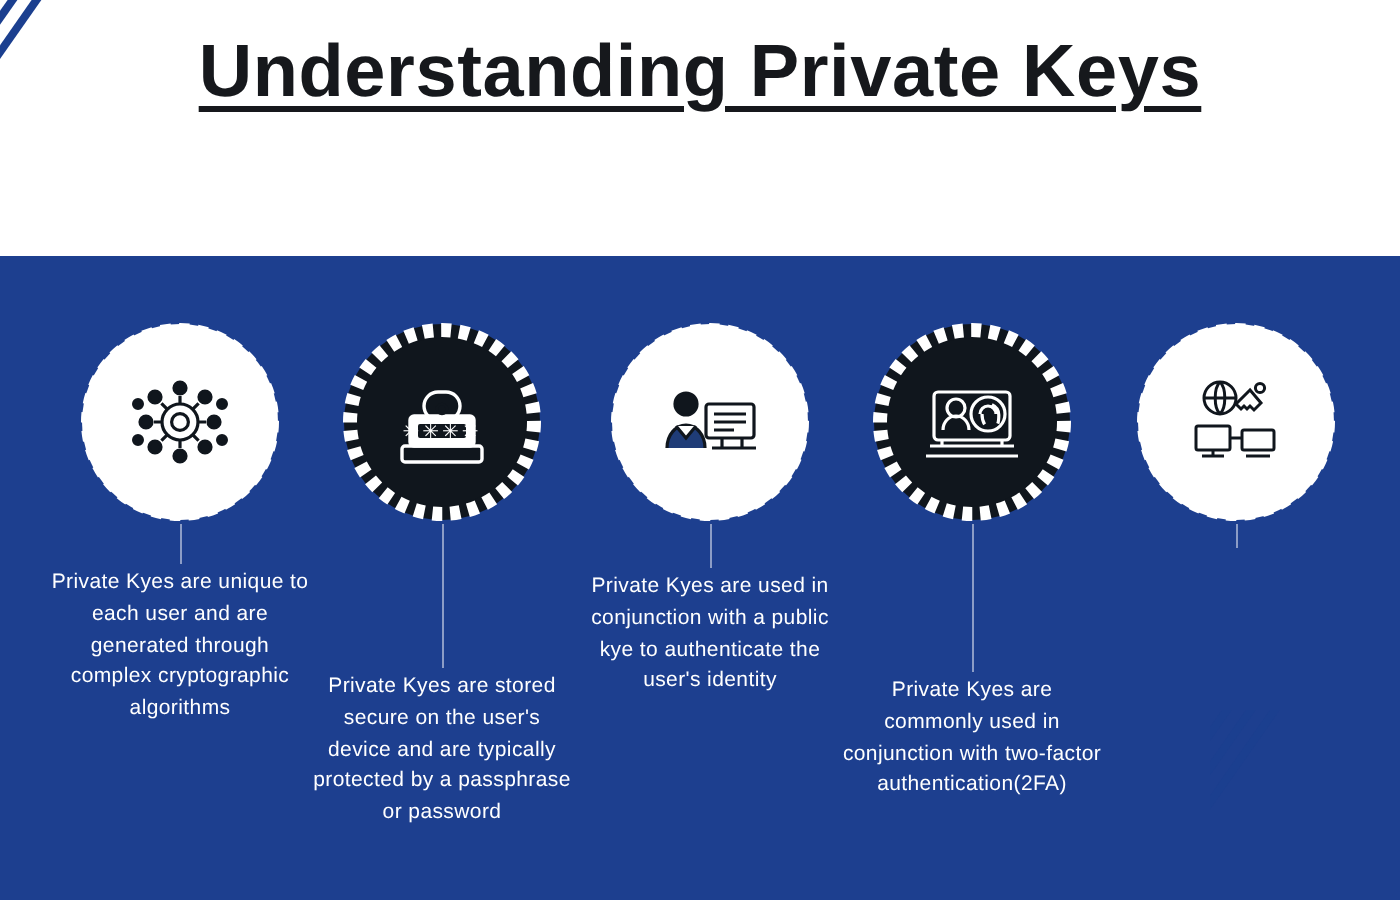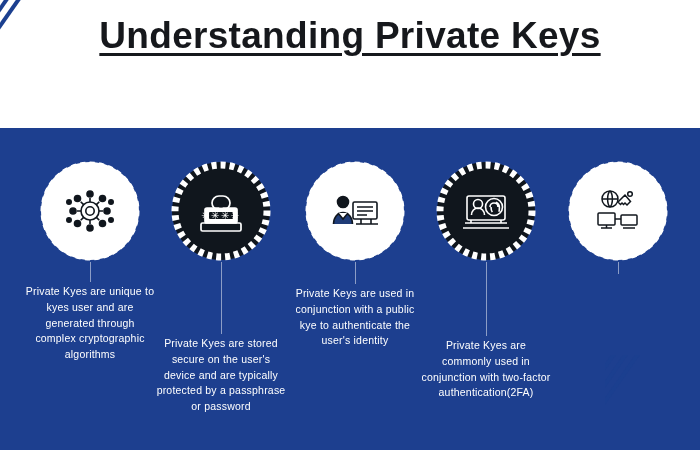--- a/index.html
+++ b/index.html
@@ -211,21 +211,21 @@
             <circle cx="15.5" cy="40.5" r="3" fill="#10161d"></circle>
             <circle cx="40.5" cy="40.5" r="3" fill="#10161d"></circle>
             <circle cx="7" cy="19" r="2.2" fill="#10161d"></circle>
             <circle cx="49" cy="19" r="2.2" fill="#10161d"></circle>
             <circle cx="7" cy="37" r="2.2" fill="#10161d"></circle>
             <circle cx="49" cy="37" r="2.2" fill="#10161d"></circle>
           </g>
         </svg>
       </div>
     </div>
-    <div class="caption">Private Kyes are unique to kyes user and are generated through complex cryptographic algorithms</div>
+    <div class="caption">Private Kyes are unique to each user and are generated through complex cryptographic algorithms</div>
   </div>
 
   <div class="item item-2">
     <div class="badge dark">
       <div class="disc"></div>
       <svg class="zigzag" viewBox="0 0 100 100">
         <circle cx="50" cy="50" r="46" fill="none" stroke="#ffffff" stroke-width="7" stroke-dasharray="5 4"></circle>
       </svg>
       <div class="inner">
         <svg width="58" height="58" viewBox="0 0 58 58">
@@ -261,21 +261,21 @@
             <rect x="27" y="20" width="24" height="17" rx="1.5"></rect>
             <path d="M31 25h16 M31 29h16 M31 33h10"></path>
             <path d="M30 42h22 M35 37v5 M45 37v5"></path>
             <circle cx="17" cy="20" r="5.5" fill="#10161d" stroke="#10161d"></circle>
             <path d="M7.5 42c0-6.5 4.3-11.5 9.5-11.5S26.5 35.5 26.5 42" fill="#1f3c77" stroke="#10161d"></path>
             <path d="M12 31l5 6 5-6" fill="#ffffff" stroke="#10161d"></path>
           </g>
         </svg>
       </div>
     </div>
-    <div class="caption">Private Keys are used in conjunction with a public kye to authenticate the user's identity</div>
+    <div class="caption">Private Kyes are used in conjunction with a public kye to authenticate the user's identity</div>
   </div>
 
   <div class="item item-4">
     <div class="badge dark">
       <div class="disc"></div>
       <svg class="zigzag" viewBox="0 0 100 100">
         <circle cx="50" cy="50" r="46" fill="none" stroke="#ffffff" stroke-width="7" stroke-dasharray="5 4"></circle>
       </svg>
       <div class="inner">
         <svg width="58" height="58" viewBox="0 0 58 58">

